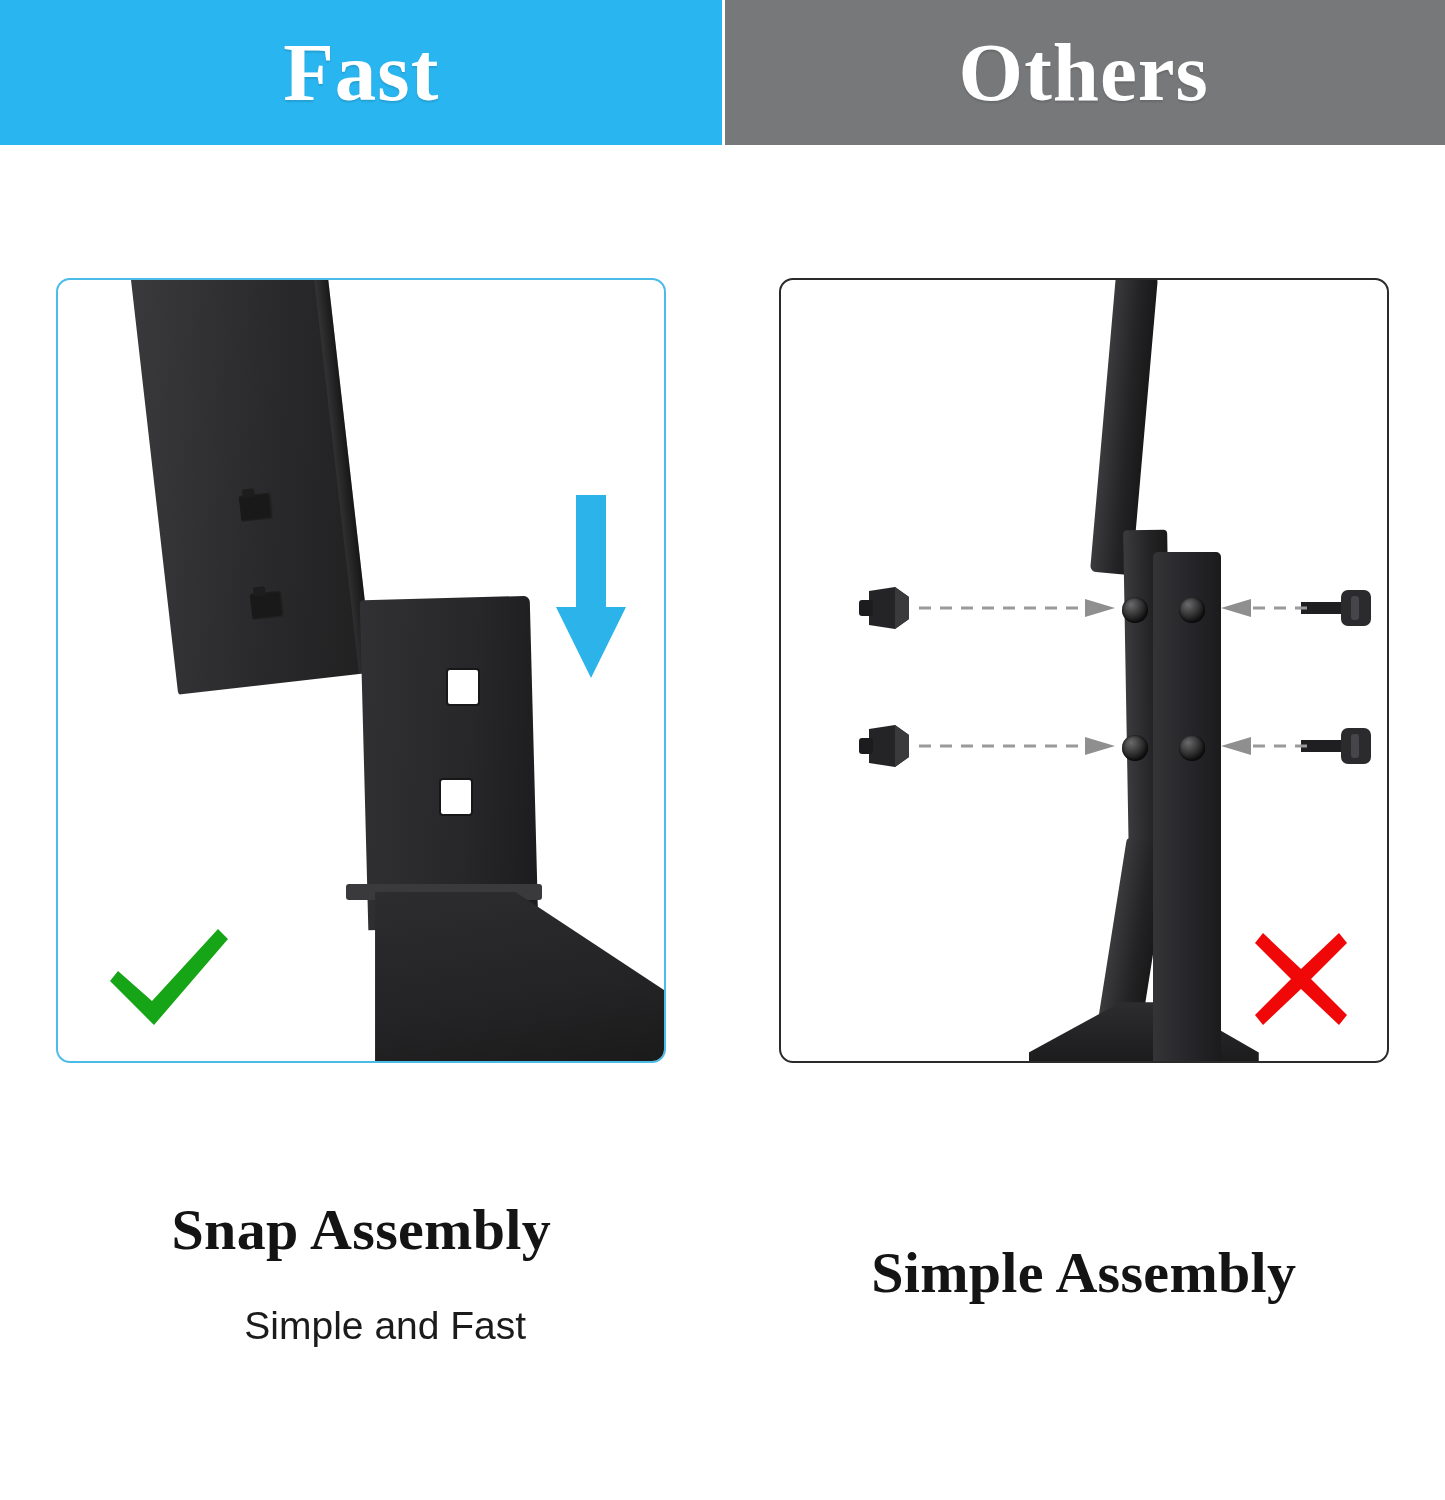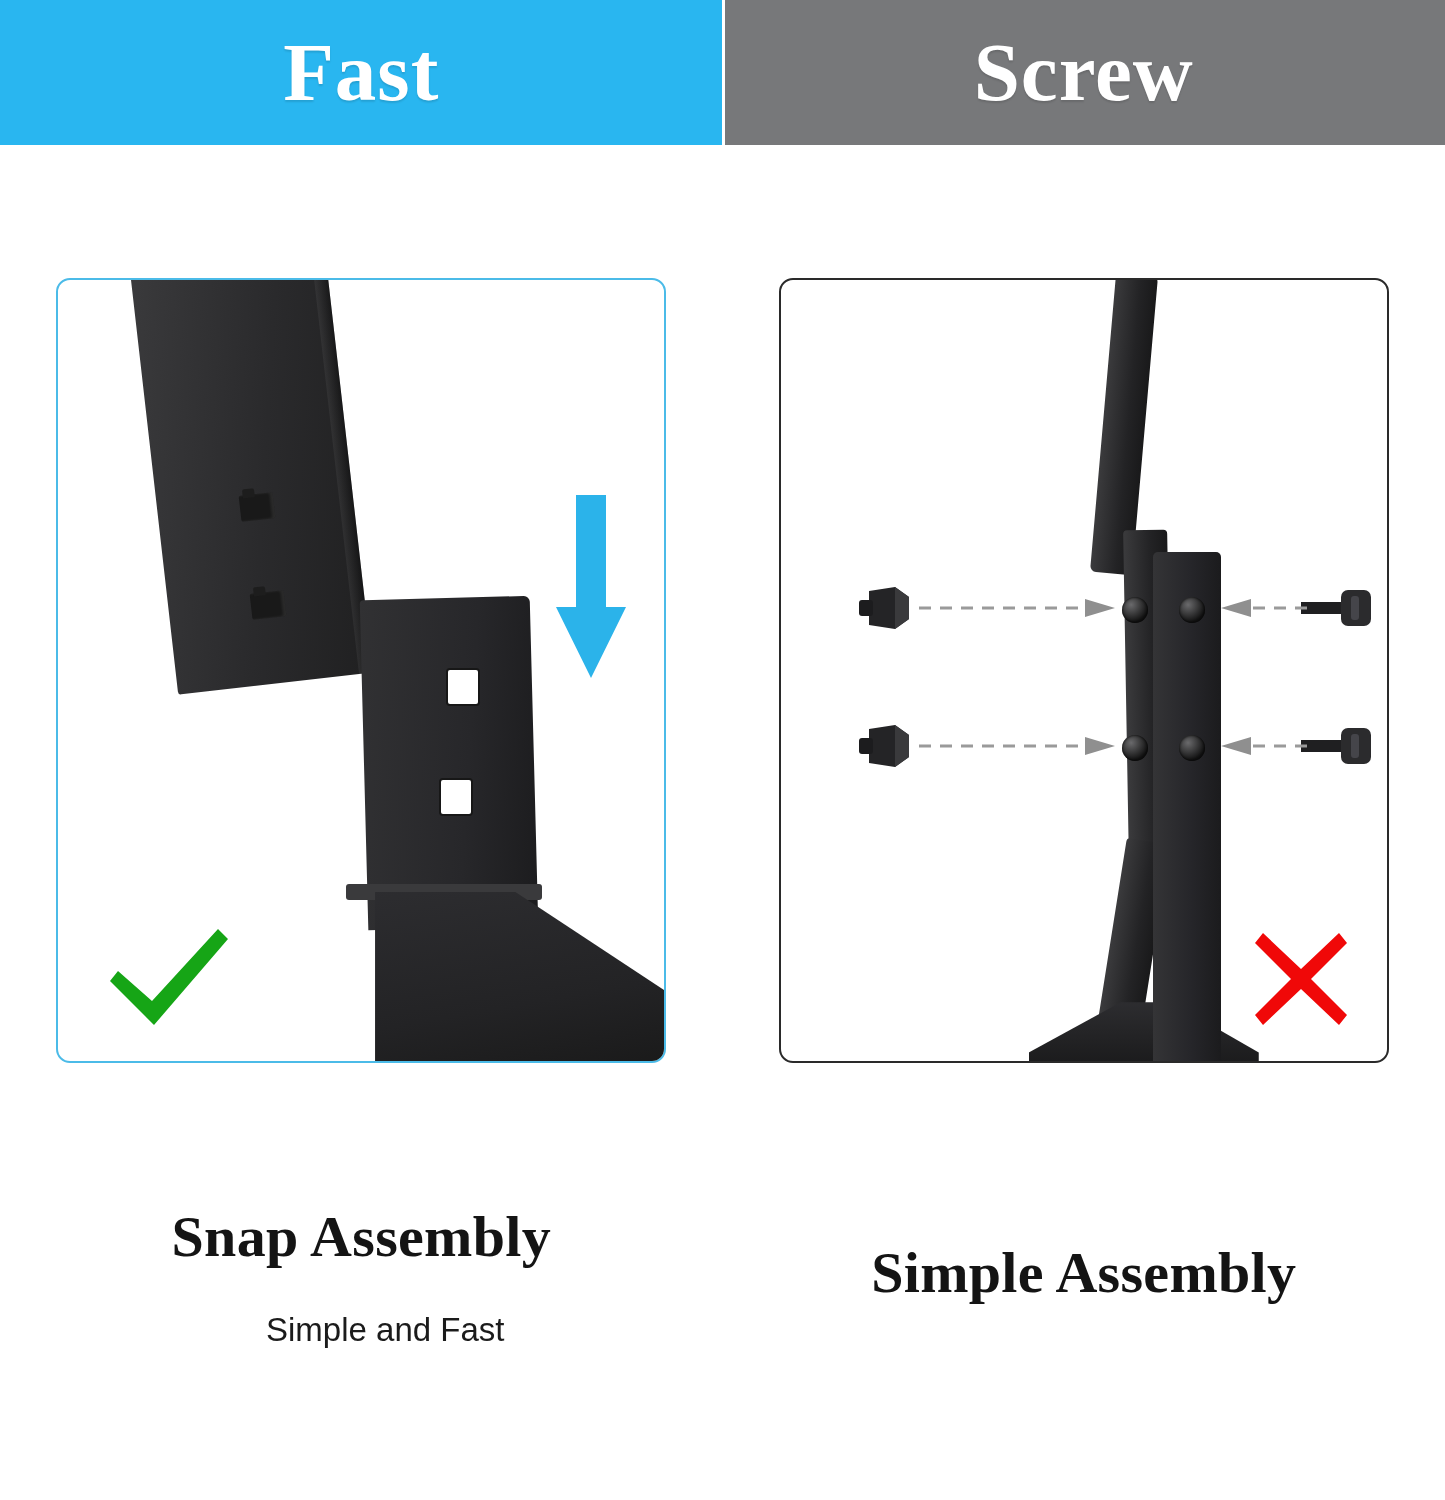--- a/index.html
+++ b/index.html
@@ -288,21 +288,21 @@
     font-family: "Liberation Serif", serif;
     font-weight: bold;
     font-size: 58px;
     color: #141414;
     line-height: 1.05;
     margin: 0 0 44px 0;
     letter-spacing: 0.3px;
   }
   .caption-sub {
     font-family: "Liberation Sans", sans-serif;
-    font-size: 33px;
+    font-size: 39px;
     color: #1b1b1b;
     line-height: 1.1;
     margin: 0;
     padding-left: 48px;
   }
 </style>
 </head>
 <body>
 
 <div id="comparison">
@@ -341,21 +341,21 @@
       <p class="caption-title">Snap Assembly</p>
       <p class="caption-sub">Simple and Fast</p>
     </div>
   </div>
 
   <div class="divider"></div>
 
   <div class="panel panel-others">
 
     <div class="header header-others">
-      <span class="header-text">Screw</span>
+      <span class="header-text">Others</span>
     </div>
 
     <div class="card card-others">
       <div class="card-inner">
 
         <div class="others-post-top"></div>
         <div class="others-post-mid"></div>
         <div class="others-post-low"></div>
         <div class="others-foot"></div>
 

